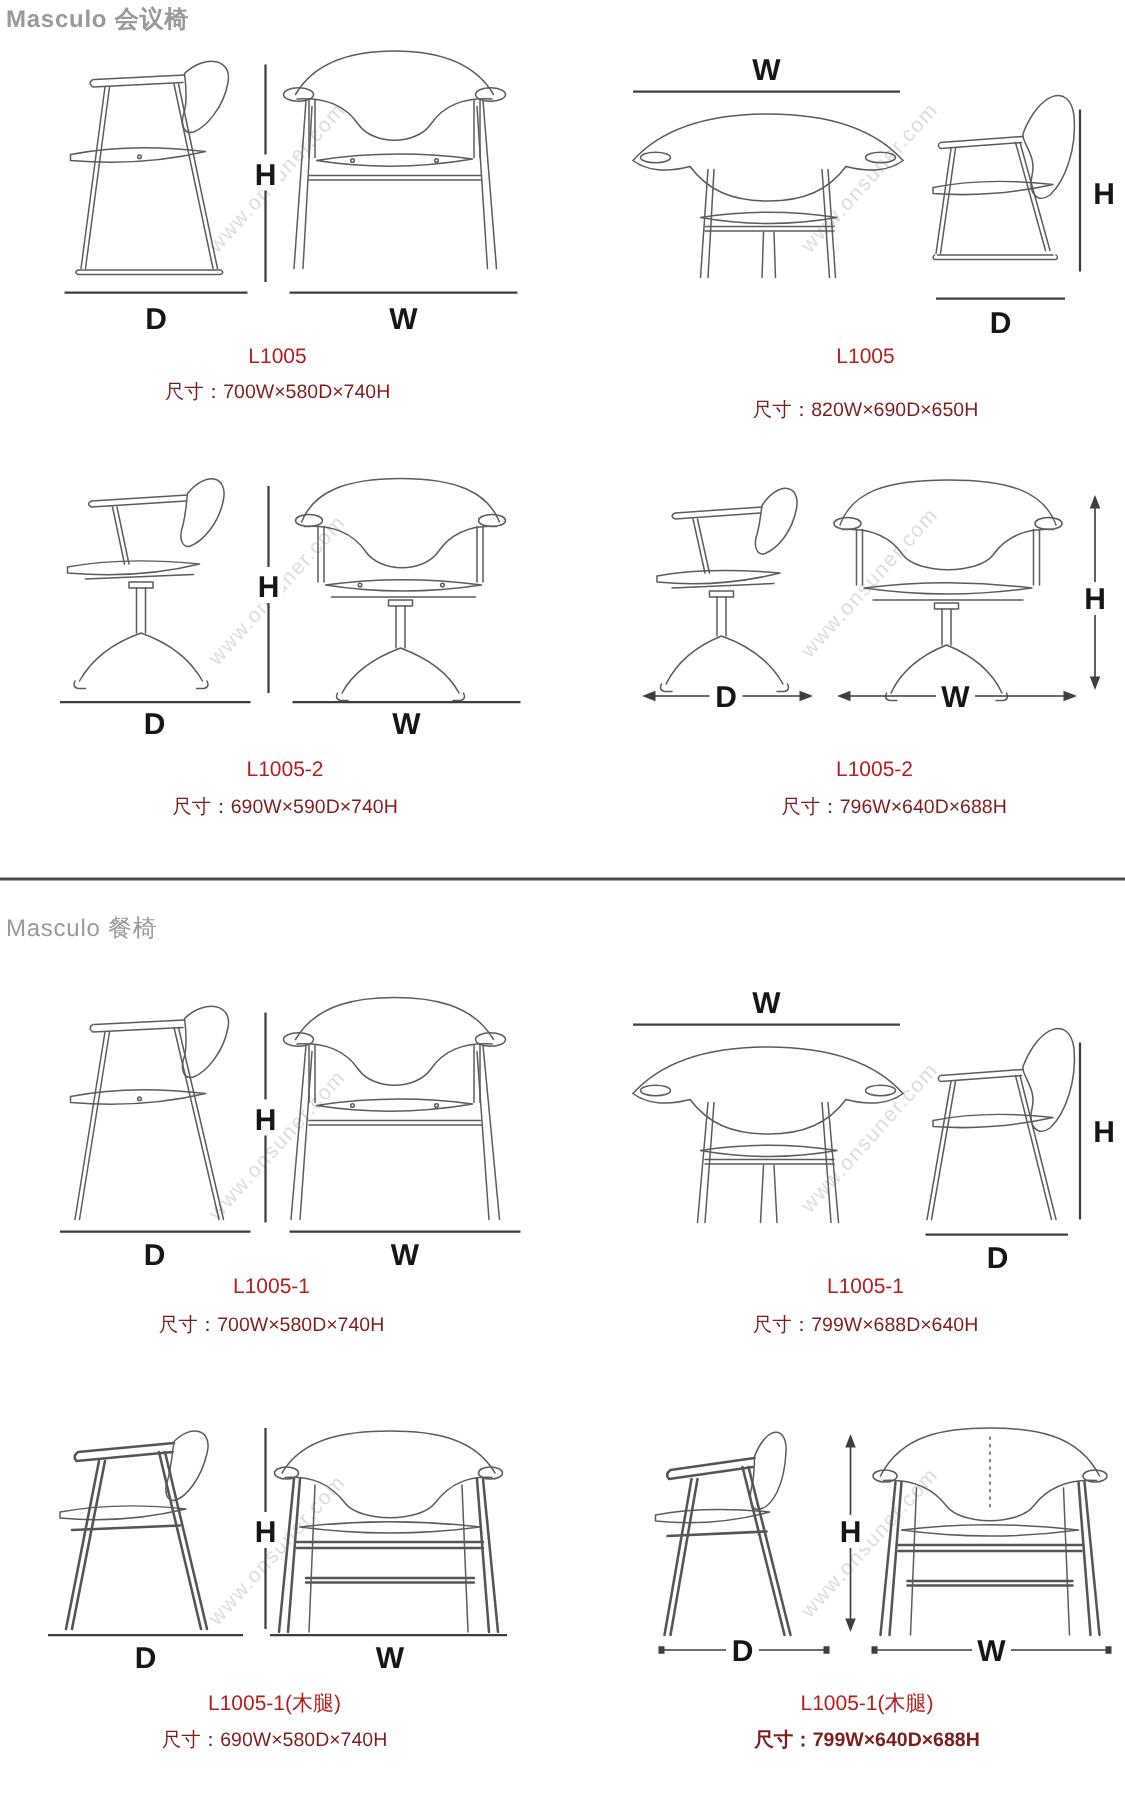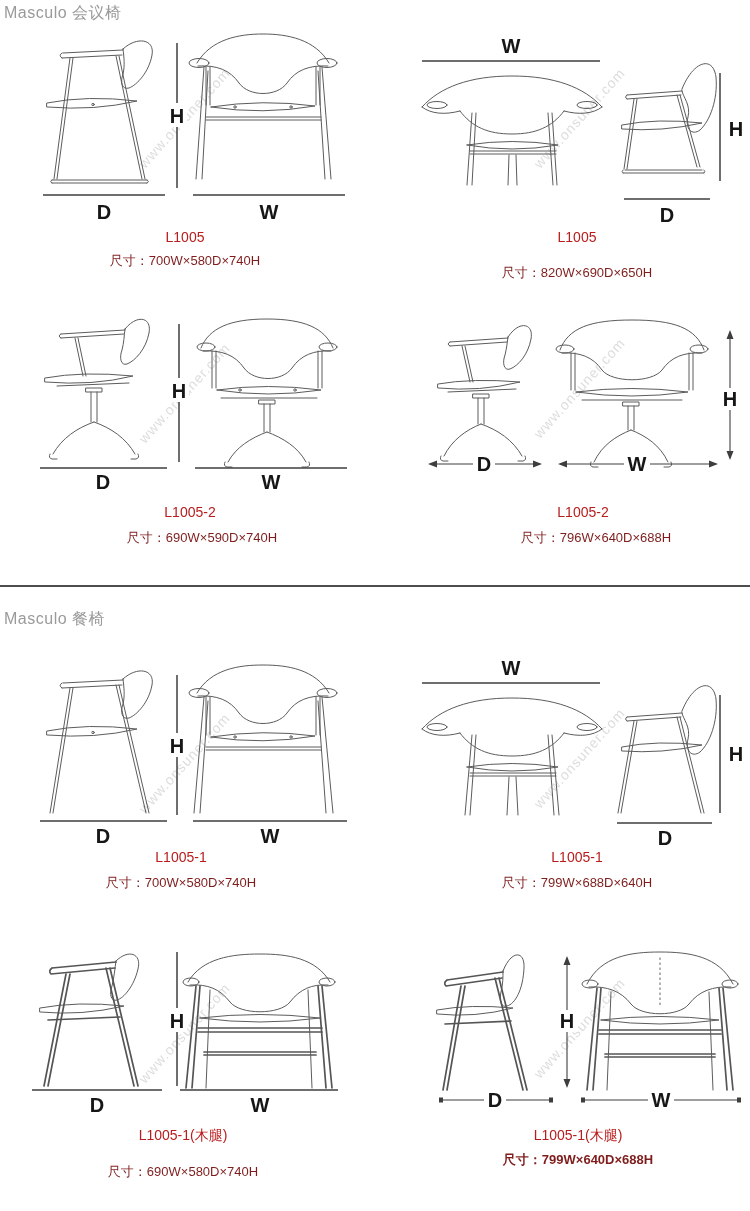--- a/index.html
+++ b/index.html
@@ -27,21 +27,21 @@
 
   <div class="wm" style="left:120px;top:110px;">www.onsuner.com</div>
   <div class="wm" style="left:515px;top:110px;">www.onsuner.com</div>
   <div class="wm" style="left:120px;top:385px;">www.onsuner.com</div>
   <div class="wm" style="left:515px;top:380px;">www.onsuner.com</div>
   <div class="wm" style="left:120px;top:755px;">www.onsuner.com</div>
   <div class="wm" style="left:515px;top:750px;">www.onsuner.com</div>
   <div class="wm" style="left:120px;top:1025px;">www.onsuner.com</div>
   <div class="wm" style="left:515px;top:1020px;">www.onsuner.com</div>
 
-  <div class="sec-title" style="top:3px;">Masculo 会议椅</div>
+  <div class="sec-title" style="top:3px;font-weight:bold;">Masculo 会议椅</div>
 
   <div class="grp" style="left:25px;top:33px;">
     <svg width="330" height="195" viewBox="0 0 330 195">
       <g>
         <path class="ln" d="M38,20 L98,17 M37,25 L97,22 M37,20 Q33,22.5 37,25"></path>
         <path class="ln" d="M98,16 C112,3 130,6 127,22 C124,39 112,52 104,55 C97,57 95,49 98,41 C100,33 99,24 98,16 Z"></path>
         <path class="ln" d="M22,70 Q62,62 112,68 Q70,78 22,74 Z"></path>
         <circle class="ln" cx="68" cy="71.5" r="1.2"></circle>
         <path class="ln" d="M45,25 L29,146 M48,25 L32,146 M94,23 L120,146 M91,23 L117,146"></path>
         <path class="ln" d="M27,147 L122,147 M27,150 L122,150 M27,147 q-3,1.5 0,3 M122,147 q3,1.5 0,3"></path>
@@ -175,21 +175,21 @@
       <rect class="wbg" x="204" y="141" width="26" height="22"></rect>
       <text class="dtx" x="217" y="159">W</text>
       <path class="dimthin" d="M310,20 L310,146"></path>
       <path class="ah" d="M310,18 l-3.5,9 h7 Z M310,148 l-3.5,-9 h7 Z"></path>
       <rect class="wbg" x="299" y="76" width="22" height="22"></rect>
       <text class="dtx" x="310" y="94">H</text>
     </svg>
   </div>
 
   <div class="model" style="left:190px;top:504px;">L1005-2</div>
-  <div class="size" style="left:202px;top:529px;">尺寸：690W×590D×740H</div>
+  <div class="size" style="left:190px;top:529px;">尺寸：690W×590D×740H</div>
   <div class="model" style="left:583px;top:504px;">L1005-2</div>
   <div class="size" style="left:583px;top:529px;margin-left:13px;">尺寸：796W×640D×688H</div>
 
   <div class="divider" style="top:585px;"></div>
   <div class="sec-title" style="top:597px;margin-top:12px;">Masculo 餐椅</div>
 
   <div class="grp" style="left:25px;top:655px;">
     <svg width="330" height="195" viewBox="0 0 330 195">
       <g>
         <path class="ln" d="M38,28 L98,25 M37,33 L97,30 M37,28 Q33,30.5 37,33"></path>
@@ -315,17 +315,17 @@
       </g>
       <path class="dimthin" d="M158,152 L314,152"></path>
       <rect class="ah" x="156" y="149.5" width="4" height="5"></rect>
       <rect class="ah" x="312" y="149.5" width="4" height="5"></rect>
       <rect class="wbg" x="223" y="141" width="26" height="22"></rect>
       <text class="dtx" x="236" y="159">W</text>
     </svg>
   </div>
 
   <div class="model" style="left:183px;top:1127px;">L1005-1(木腿)</div>
-  <div class="size" style="left:183px;top:1151px;margin-top:12px;">尺寸：690W×580D×740H</div>
+  <div class="size" style="left:183px;top:1151px;">尺寸：690W×580D×740H</div>
   <div class="model" style="left:578px;top:1127px;">L1005-1(木腿)</div>
   <div class="size" style="left:578px;top:1151px;font-weight:bold;">尺寸：799W×640D×688H</div>
 
 </div>
 
 </body></html>

